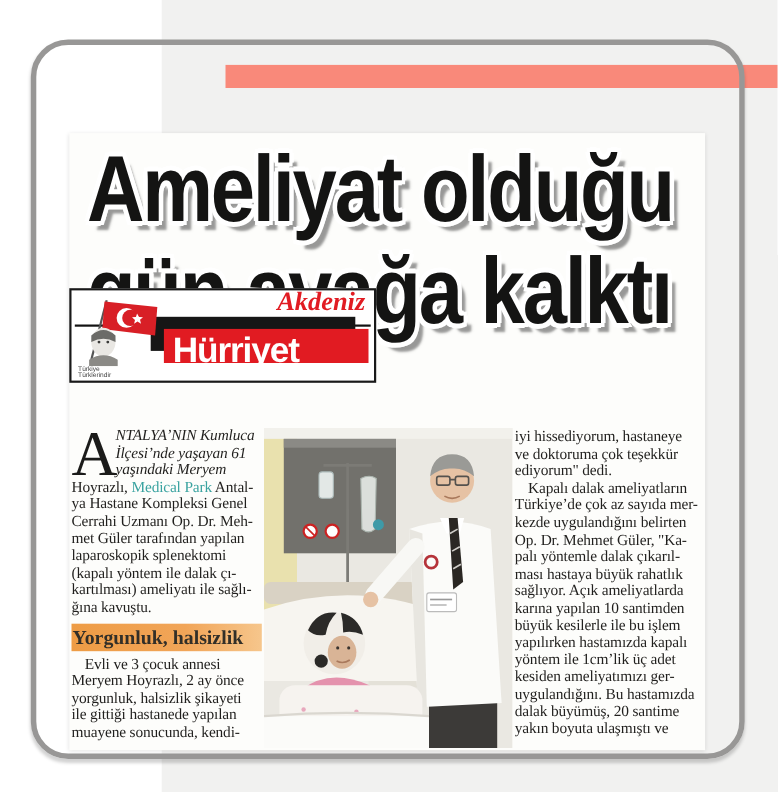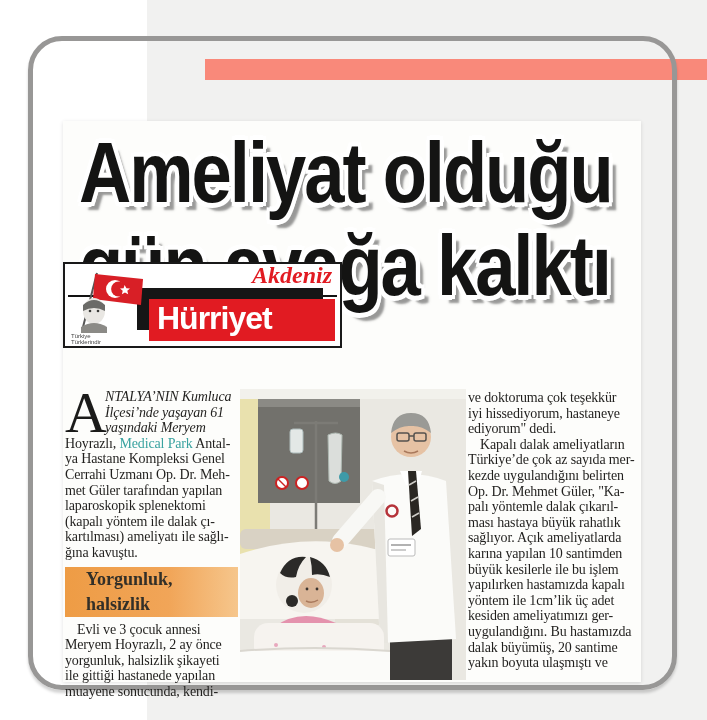--- a/index.html
+++ b/index.html
@@ -26,40 +26,40 @@
   .band{position:absolute;left:0;top:212px;width:578px;height:47px;background:#f8f0d0;z-index:1;
         box-sizing:border-box;padding:2px 8px 0 0;text-align:right;
         font-weight:bold;font-size:18px;line-height:22px;color:#26241f;letter-spacing:-0.2px;}
 
   
   .logo{position:absolute;left:0;top:141px;width:279px;height:86px;background:#ffffff;
         border:2px solid #191919;box-sizing:border-box;z-index:5;}
   .akdeniz{position:absolute;right:8px;top:-2px;font-family:"Liberation Serif",serif;
            font-style:italic;font-weight:bold;color:#e11b22;font-size:24px;letter-spacing:0px;}
   .akdeniz-rule{position:absolute;left:3px;top:31px;width:269px;height:2px;background:#121212;}
-  .hbox{position:absolute;left:84px;top:35px;width:186px;height:42px;background:#e11b22;
+  .hbox{position:absolute;left:84px;top:35px;width:186px;height:31px;background:#e11b22;
         box-shadow:-12px -11px 0 #161616;}
   .hbox .htxt{position:absolute;left:8px;top:1px;color:#ffffff;font-family:"Liberation Sans",sans-serif;
         font-weight:bold;font-size:32px;letter-spacing:-1px;}
   .flag-wrap{position:absolute;left:2px;top:3px;width:80px;height:66px;}
   .slogan{position:absolute;left:6px;bottom:1px;font-size:6px;line-height:6px;color:#444;
           font-family:"Liberation Sans",sans-serif;}
 
   
   .cols{position:absolute;left:0;top:268px;width:578px;height:293px;}
   .colL{position:absolute;left:2px;top:0;width:173px;}
   .colR{position:absolute;left:405px;top:1px;width:173px;}
   .tline{display:block;font-size:14px;line-height:15.6px;color:#201f1d;letter-spacing:-0.15px;}
   .cap-lines{position:relative;margin-left:40px;font-style:italic;}
   .dropcap{position:absolute;left:0;top:0;font-size:58px;line-height:48px;color:#1b1b1a;}
   .brandline{display:block;font-size:14px;line-height:15.6px;color:#201f1d;letter-spacing:-0.15px;}
   .brand-teal{color:#3aa3a0;}
   .p2 .tline:first-child{text-indent:12px;}
   .subhead{margin:6px 0 5px 0;background:linear-gradient(90deg,#ee9c45 0%,#f1a558 60%,#f6c68c 100%);
-           font-weight:bold;font-size:18px;line-height:25px;padding-left:21px;color:#322f28;}
+           font-weight:bold;font-size:18px;line-height:25px;padding-left:1px;color:#322f28;}
   .photo{position:absolute;left:177px;top:0;width:226px;height:291px;}
 </style>
 </head>
 <body>
 
 <div class="page">
   <div class="gray-block"></div>
   <div class="coral-bar"></div>
   <div class="card"></div>
 
@@ -179,22 +179,22 @@
         <circle cx="58" cy="266" r="2" fill="#e8a8bd"></circle>
         <circle cx="84" cy="258" r="2" fill="#e8a8bd"></circle>
         <circle cx="108" cy="268" r="2" fill="#e8a8bd"></circle>
         <circle cx="30" cy="276" r="2" fill="#e8a8bd"></circle>
         <rect x="0" y="262" width="150" height="29" fill="#fbfbf9"></rect>
         <path d="M0,262 Q75,256 150,262" stroke="#dad7d0" stroke-width="2" fill="none"></path>
       </svg>
 
       <div class="colR">
         <div>
+            <span class="tline">iyi hissediyorum, hastaneye</span>
             <span class="tline">ve doktoruma çok teşekkür</span>
-            <span class="tline">iyi hissediyorum, hastaneye</span>
             <span class="tline">ediyorum" dedi.</span>
           </div>
         <div class="p2">
             <span class="tline">Kapalı dalak ameliyatların</span>
             <span class="tline">Türkiye’de çok az sayıda mer-</span>
             <span class="tline">kezde uygulandığını belirten</span>
             <span class="tline">Op. Dr. Mehmet Güler, "Ka-</span>
             <span class="tline">palı yöntemle dalak çıkarıl-</span>
             <span class="tline">ması hastaya büyük rahatlık</span>
             <span class="tline">sağlıyor. Açık ameliyatlarda</span>

